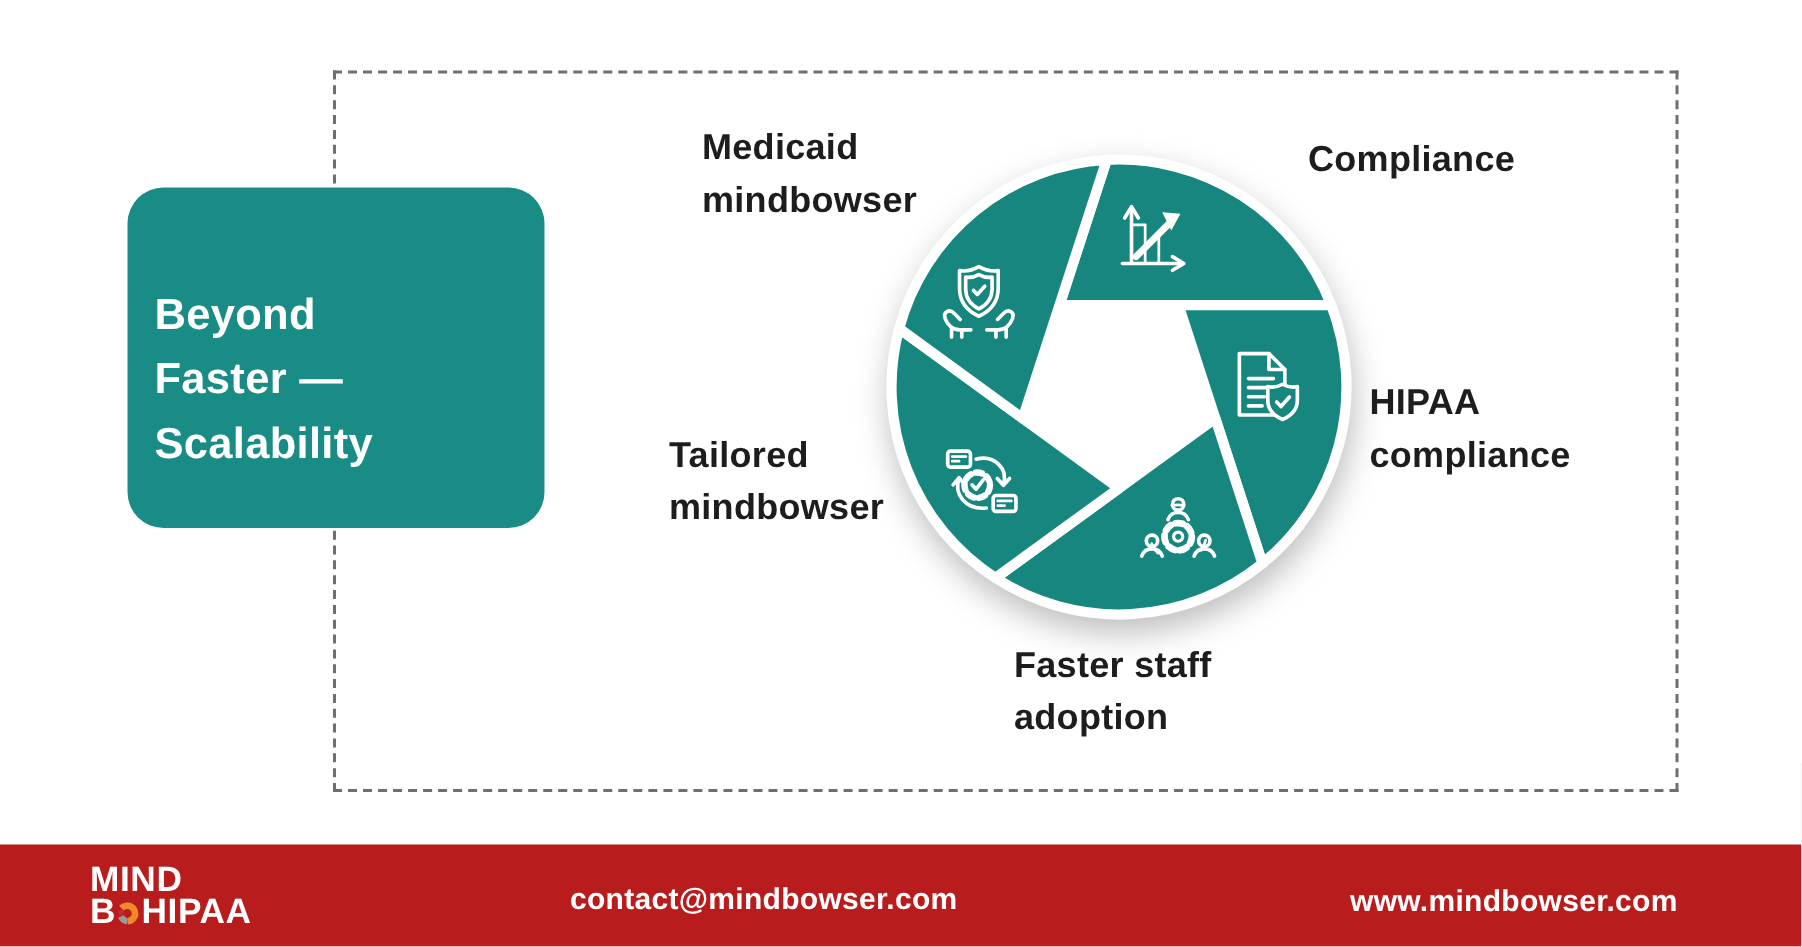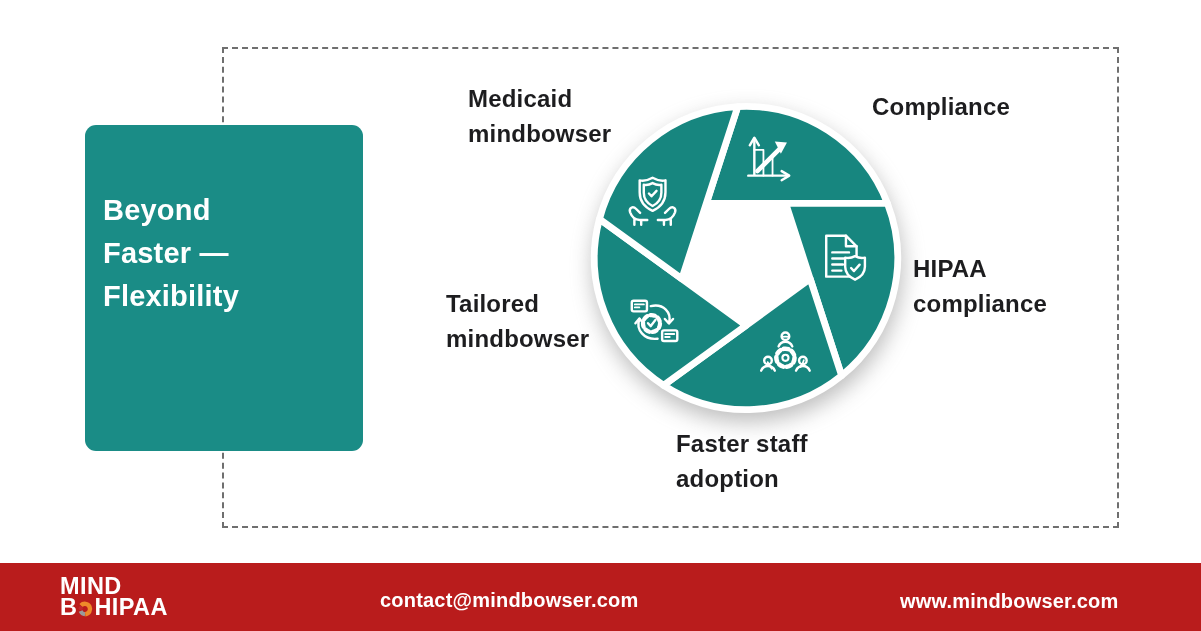--- a/index.html
+++ b/index.html
@@ -5,22 +5,22 @@
   html,body{margin:0;padding:0;background:#e8e8e8;}
   .page{
     position:relative;width:1201px;height:631px;background:#ffffff;
     overflow:hidden;font-family:"Liberation Sans",sans-serif;
   }
   .dashed-frame{
     position:absolute;left:222px;top:47px;width:897px;height:481px;
     border:2px dashed #6f6f6f;box-sizing:border-box;z-index:1;background:transparent;
   }
   .title-card{
-    position:absolute;left:85px;top:125px;width:278px;height:326px;
-    background:#1A8C86;border-radius:11px;z-index:3;box-sizing:border-box;
+    position:absolute;left:85px;top:125px;width:278px;height:227px;
+    background:#1A8C86;border-radius:24px;z-index:3;box-sizing:border-box;
     padding:64px 14px 18px 18px;
   }
   .title-card .line{
     color:#ffffff;font-size:29px;line-height:43px;font-weight:bold;letter-spacing:.2px;
   }
   .wheel{position:absolute;left:564px;top:76px;z-index:2;}
   .wheel-shadow{filter:drop-shadow(1px 6px 7px rgba(110,110,110,.45));}
   .seg-label{
     position:absolute;z-index:4;color:#1D1D1F;font-weight:bold;
     font-size:24px;line-height:35px;letter-spacing:.2px;
@@ -51,21 +51,21 @@
 </head>
 <body>
 
 <div class="page">
 
   <div class="dashed-frame"></div>
 
   <div class="title-card">
     <div class="line">Beyond</div>
     <div class="line">Faster —</div>
-    <div class="line">Flexibility</div>
+    <div class="line">Scalability</div>
   </div>
 
   <svg class="wheel" width="364" height="364" viewBox="-120 -120 240 240">
     <g class="wheel-shadow">
       <circle cx="0" cy="0" r="100.5" fill="#ffffff"></circle>
 
       <g stroke="#fff" stroke-width="4.5" stroke-linejoin="round">
         <path d="M -5.41 -99.85 A 100 100 0 0 1 93.3 -36 L -26.16 -36 Z" fill="#17867F"></path>
         <path transform="rotate(72)" d="M -5.41 -99.85 A 100 100 0 0 1 93.3 -36 L -26.16 -36 Z" fill="#17867F"></path>
         <path transform="rotate(144)" d="M -5.41 -99.85 A 100 100 0 0 1 93.3 -36 L -26.16 -36 Z" fill="#17867F"></path>

